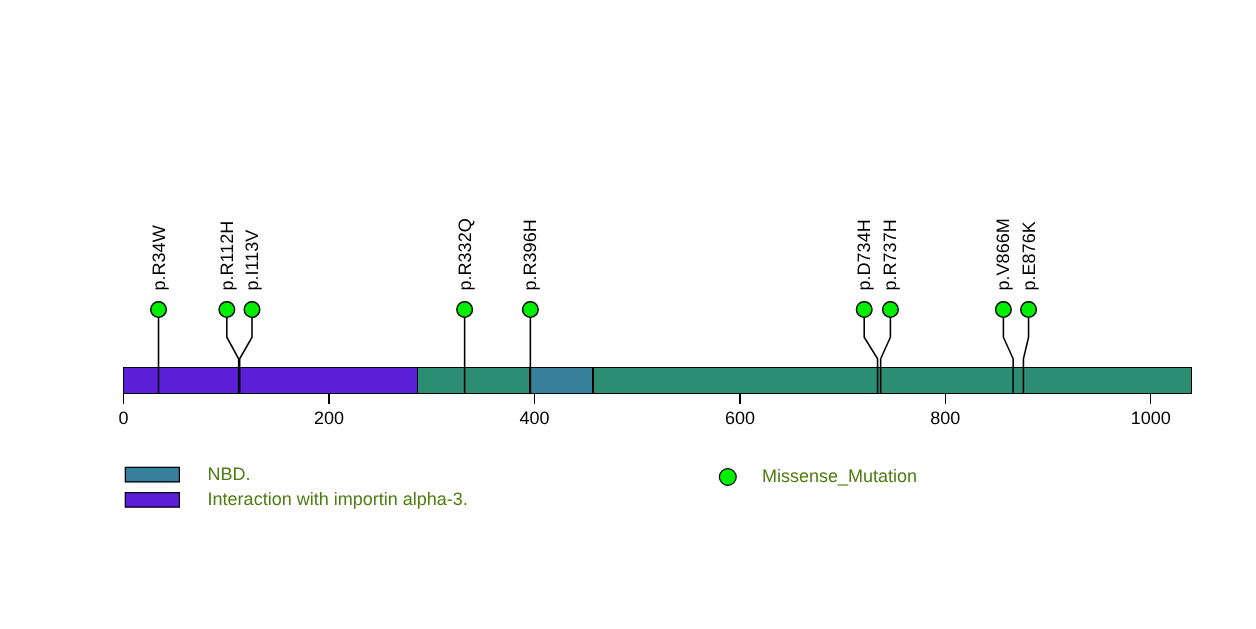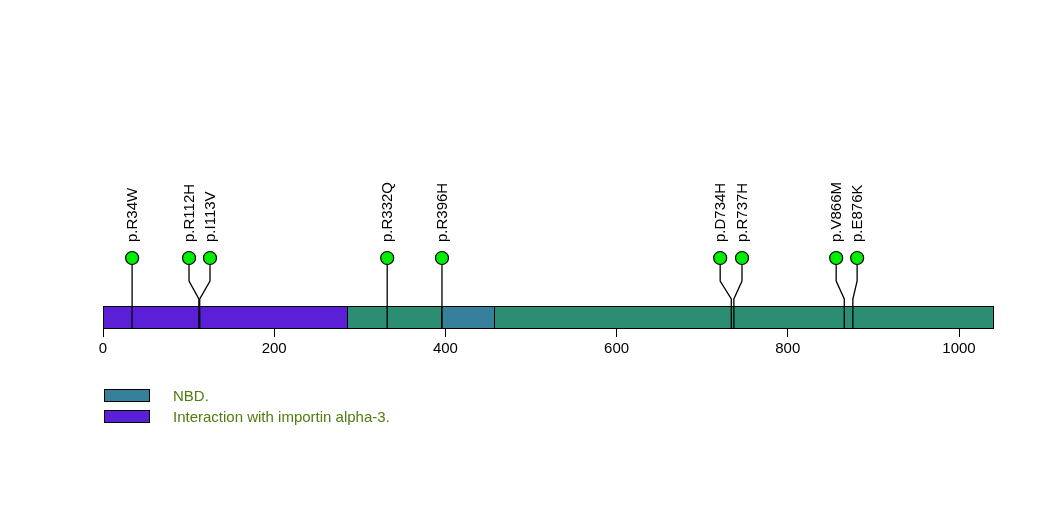--- a/index.html
+++ b/index.html
@@ -97,14 +97,20 @@
     <div class="lrow">
       <span class="swatch" style="background-color: rgb(54, 128, 156);"></span>
       <span class="llabel">NBD.</span>
     </div>
     <div class="lrow">
       <span class="swatch" style="background-color: rgb(91, 31, 216);"></span>
       <span class="llabel">Interaction with importin alpha-3.</span>
     </div>
   </div>
 
+  <div class="legend-block mutation-legend">
+    <div class="lrow">
+      <span class="dot" style="background-color: rgb(0, 238, 0);"></span>
+      <span class="llabel">Missense_Mutation</span>
+    </div>
+  </div>
 
 </div>
 
 </body></html>

